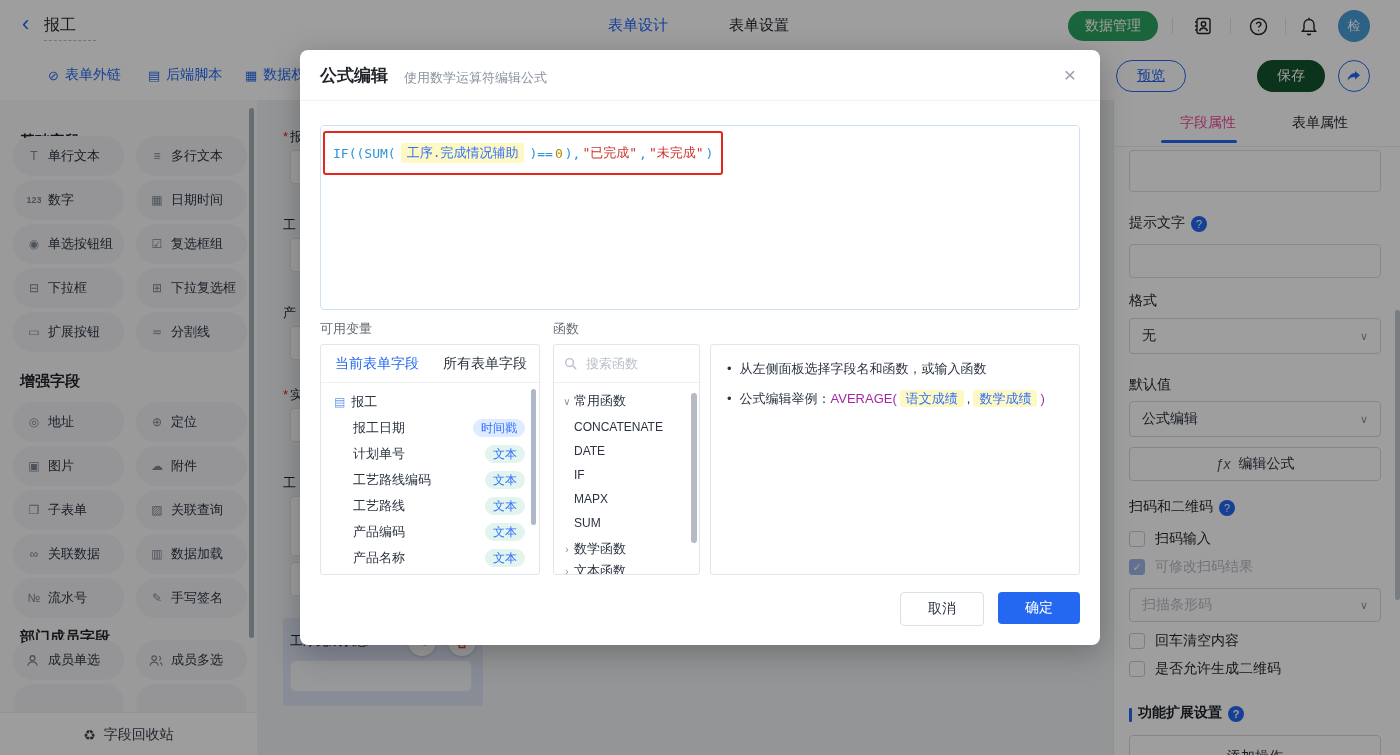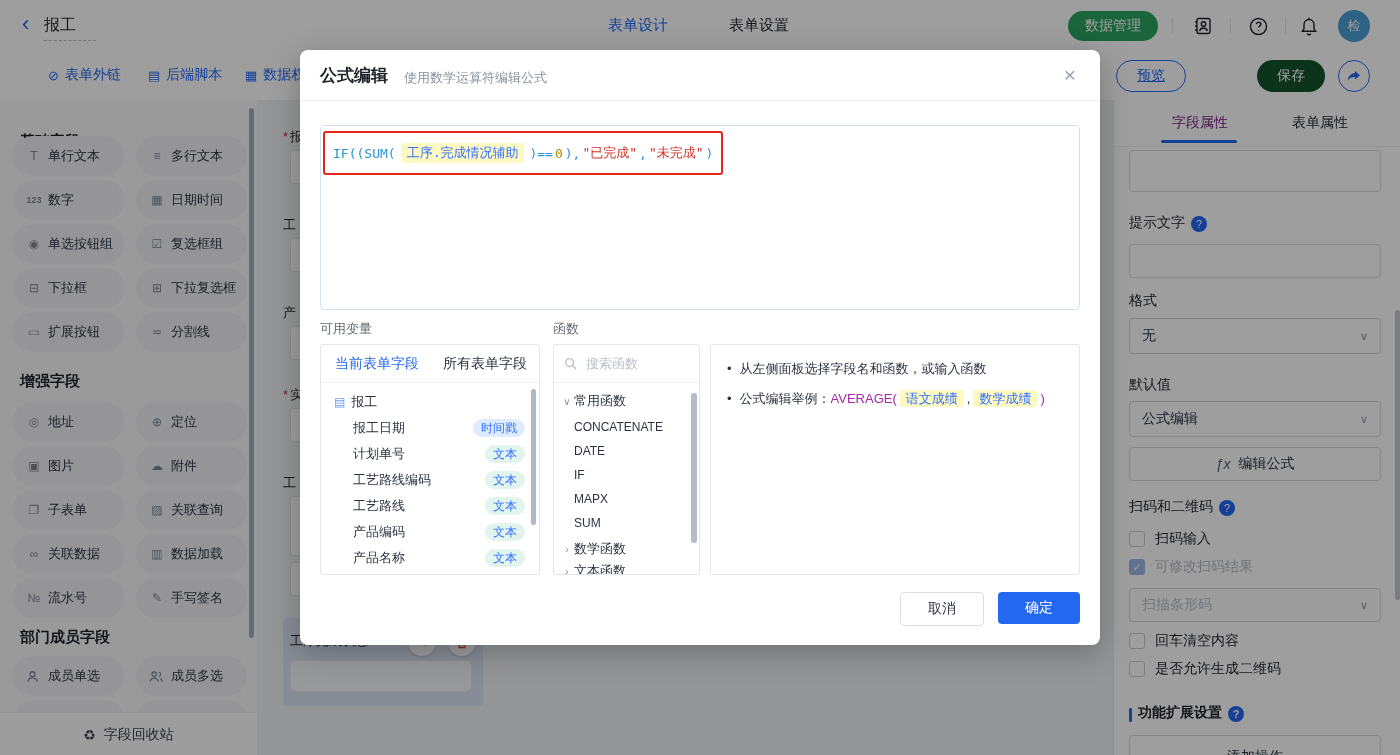--- a/index.html
+++ b/index.html
@@ -42,21 +42,21 @@
   .req{color:#e02020;margin-right:2px;}
   .cv-input{position:absolute;left:33px;width:220px;height:34px;background:#fff;border:1px solid #e2e4e8;border-radius:4px;box-sizing:border-box;}
   .sel-card{position:absolute;left:26px;top:518px;width:200px;height:88px;background:#dbe2f2;border-radius:4px;}
   .sel-card .cv-flabel{position:absolute;left:7px;top:14px;font-size:13px;color:#1f2329;}
   .mini-circle{position:absolute;top:10px;width:28px;height:28px;border-radius:50%;background:#fff;box-shadow:0 1px 3px rgba(0,0,0,.15);display:flex;align-items:center;justify-content:center;cursor:pointer;}
   .sel-input{position:absolute;left:7px;top:42px;width:182px;height:32px;background:#f4f6f9;border:1px solid #e3e6ec;border-radius:6px;box-sizing:border-box;}
 
   
   .props{position:absolute;left:1113px;top:100px;width:287px;height:655px;background:#fff;border-left:1px solid #e8e8ea;}
   .ptab{position:absolute;top:14px;font-size:14px;color:#1f2329;cursor:pointer;}
-  .ptab.active{color:#701a75;font-weight:500;}
+  .ptab.active{color:#ec4899;font-weight:500;margin-left:8px;}
   .ptab-underline{position:absolute;left:47px;top:40px;width:76px;height:3px;background:#2468f2;border-radius:2px;}
   .pdivider{position:absolute;left:0;top:46px;width:287px;height:1px;background:#ebedf0;}
   .pbox{position:absolute;left:15px;width:252px;background:#fff;border:1px solid #dcdee3;border-radius:4px;box-sizing:border-box;}
   .plabel{position:absolute;left:15px;font-size:14px;color:#1f2329;font-weight:500;display:flex;align-items:flex-end;gap:6px;}
   .qicon{width:16px;height:16px;border-radius:50%;background:#2468f2;color:#fff;font-size:11px;display:flex;align-items:center;justify-content:center;}
   .psel{position:absolute;left:15px;width:252px;height:36px;border:1px solid #d5d9e0;border-radius:4px;box-sizing:border-box;display:flex;align-items:center;padding:0 12px;font-size:14px;color:#2b3340;justify-content:space-between;cursor:pointer;background:#fff;}
   .psel .chev{color:#8a919f;font-size:11px;}
   .psel.disabled{color:#b9bdc6;background:#fdfdfe;}
   .cbrow{position:absolute;left:15px;display:flex;align-items:center;gap:10px;font-size:14px;color:#1f2329;cursor:pointer;}
   .cbox{width:16px;height:16px;border:1.5px solid #c9ced6;border-radius:3px;box-sizing:border-box;background:#fff;flex:none;}
@@ -257,21 +257,21 @@
           <span class="ficon">№</span>
           <span class="ftext">流水号</span>
         </div>
       <div class="fpill">
           <span class="ficon">✎</span>
           <span class="ftext">手写签名</span>
         </div>
     </div>
 
     <div class="sec-title" style="top:528px;">部门成员字段</div>
-    <div class="pill-grid" style="top:556px;">
+    <div class="pill-grid" style="top:540px;">
       <div class="fpill">
         <span class="ficon">
           <svg class="ic" width="13" height="13" viewBox="0 0 14 14" fill="none" stroke="#7d8694" stroke-width="1.4">
               <circle cx="7" cy="4.5" r="2.6"></circle>
               <path d="M2 12.5c.6-2.7 2.6-4 5-4s4.4 1.3 5 4"></path>
             </svg>
         </span>
         <span class="ftext">成员单选</span>
       </div>
       <div class="fpill">

